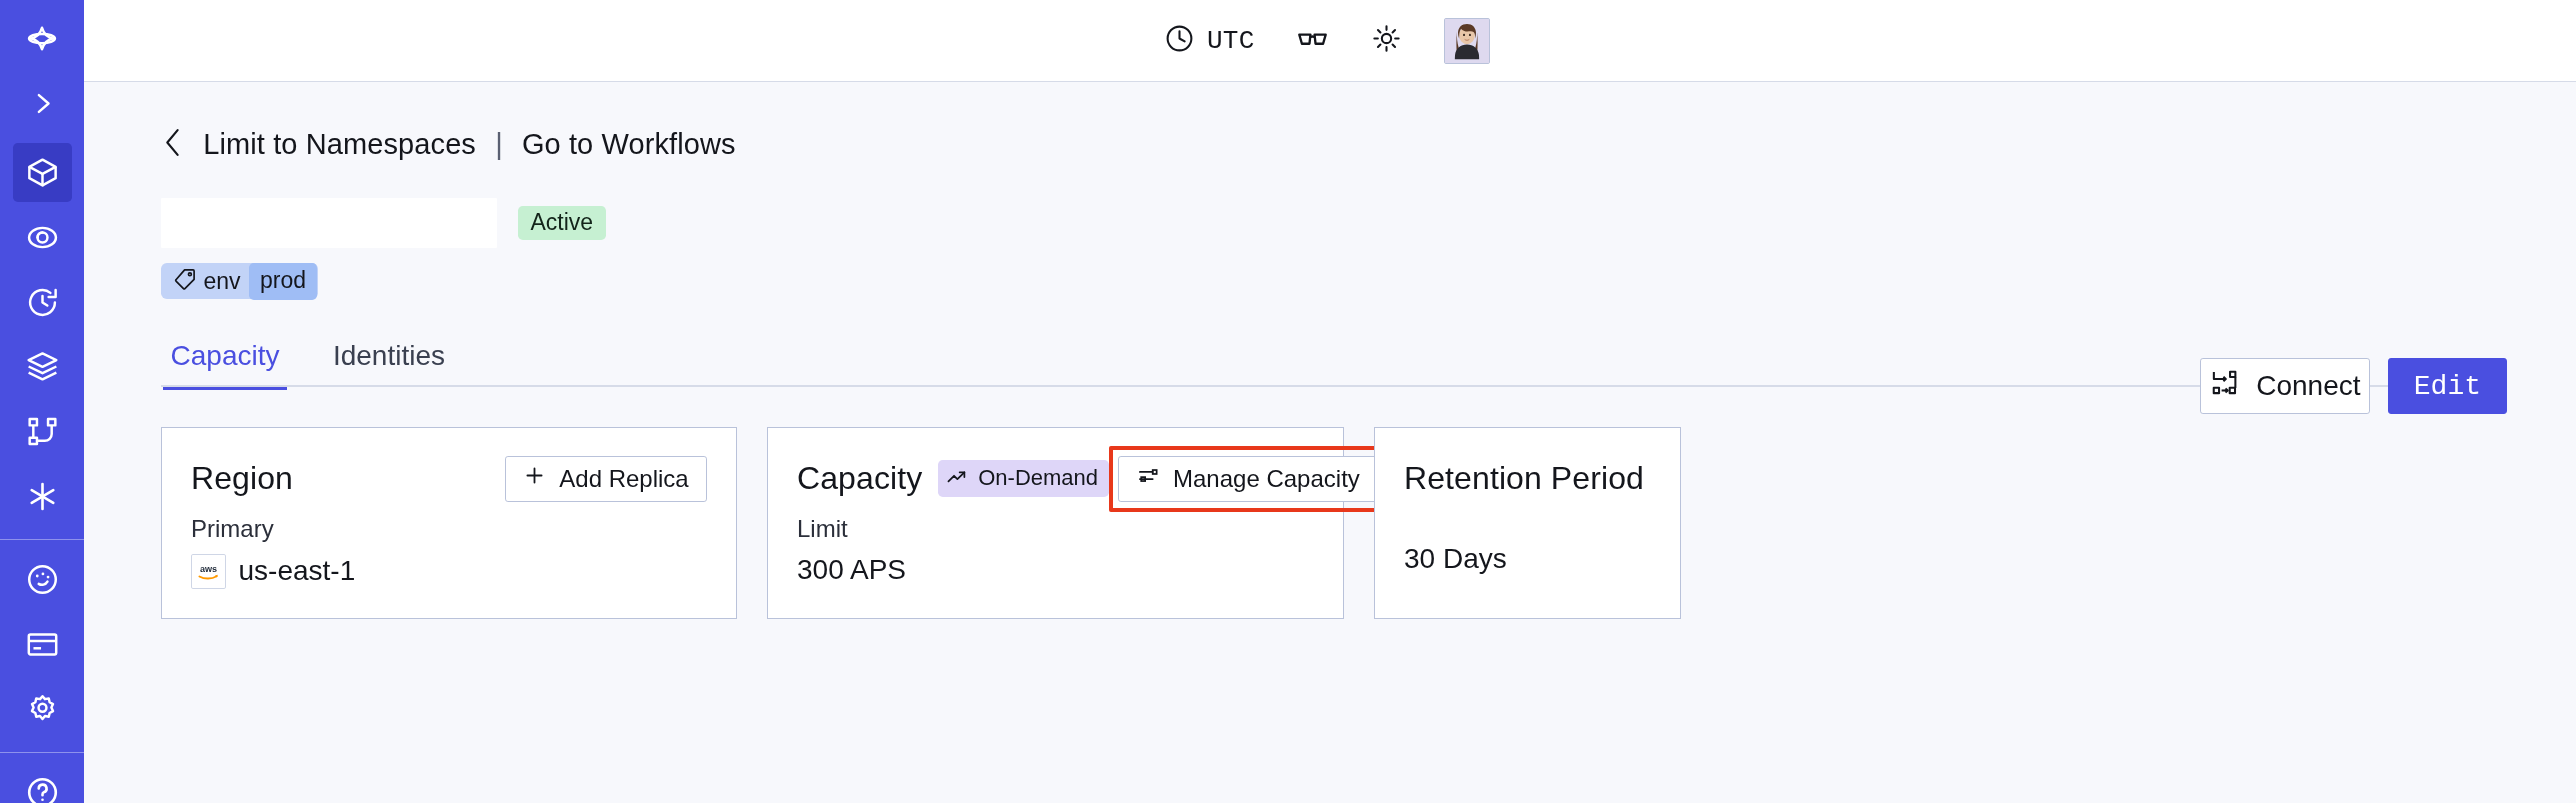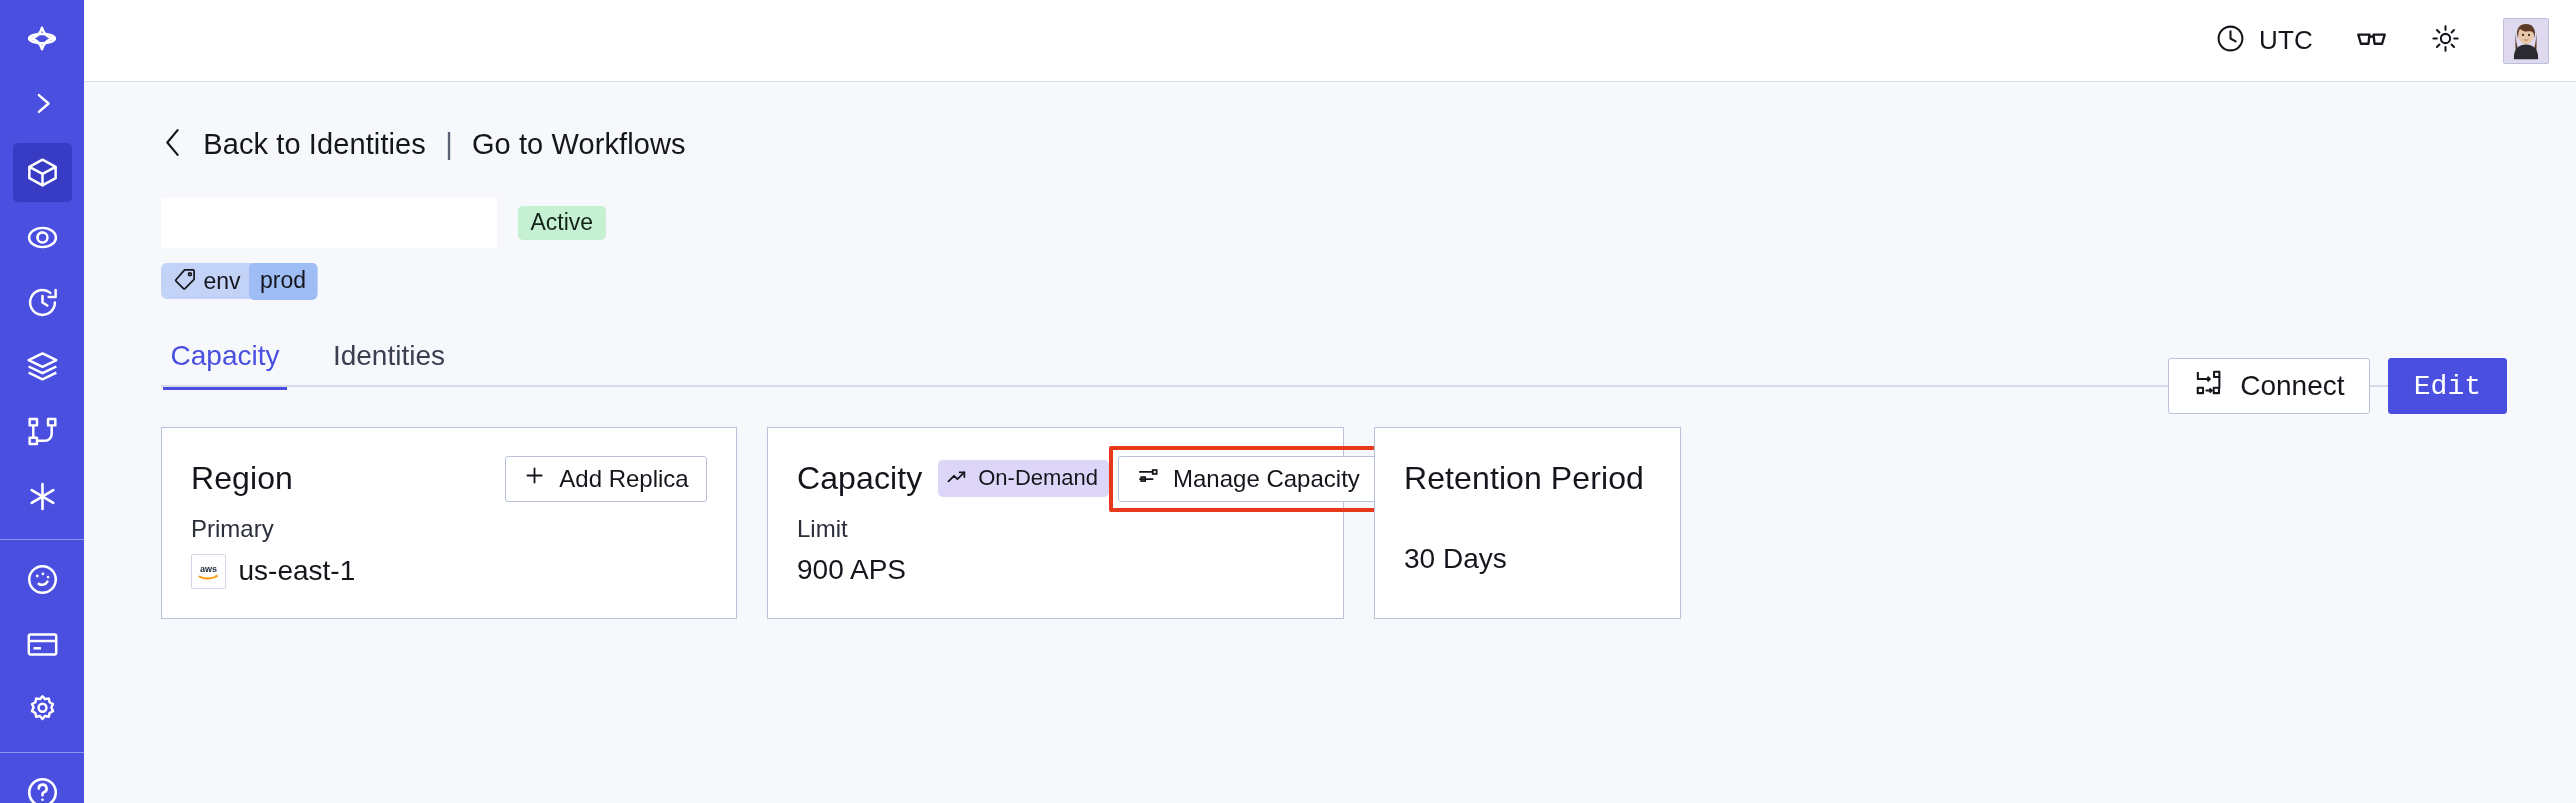--- a/index.html
+++ b/index.html
@@ -55,22 +55,23 @@
   .right { flex: 1 1 auto; display: flex; flex-direction: column; min-width: 0; }
 
   
   .topbar {
     height: 82px;
     flex: 0 0 82px;
     background: #ffffff;
     border-bottom: 1px solid #d6dbe8;
     display: flex;
     align-items: center;
-    justify-content: flex-end;
+    justify-content: center;
     padding-right: 27px;
+    font-family: Liberation Mono, monospace;
   }
   .topbar-group { display: flex; align-items: center; gap: 0px; }
   .tb-btn {
     display: flex;
     align-items: center;
     gap: 12.5px;
     padding: 7.7px 21px;
     cursor: pointer;
     color: #14161c;
     border-radius: 3.8px;
@@ -166,21 +167,21 @@
     align-items: center;
     gap: 17.3px;
   }
   .btn-outline {
     display: inline-flex;
     align-items: center;
     gap: 17.3px;
     background: #ffffff;
     border: 1px solid #b9c2da;
     border-radius: 2.9px;
-    padding: 0 25px;
+    padding: 0 9px;
     height: 56px;
     font-size: 28px;
     color: #14161c;
     cursor: pointer;
     white-space: nowrap;
   }
   .btn-primary {
     display: inline-flex;
     align-items: center;
     justify-content: center;
@@ -471,21 +472,21 @@
     </header>
 
     <main class="main">
 
       <div class="breadcrumb">
         <span class="chev-back">
           <svg width="25" height="33" viewBox="0 0 24 32" fill="none" stroke="#14161c" stroke-width="2.1" stroke-linecap="round" stroke-linejoin="round">
             <polyline points="16 4 6 16 16 28"></polyline>
           </svg>
         </span>
-        <span class="bc-text">Back to Identities</span>
+        <span class="bc-text">Limit to Namespaces</span>
         <span class="bc-sep">|</span>
         <span class="bc-text">Go to Workflows</span>
       </div>
 
       <div class="title-row">
         <div class="ns-title"></div>
         <span class="badge-active">Active</span>
       </div>
 
       <div class="tag-row">
@@ -578,21 +579,21 @@
                     <path d="M3 15.7h13.4"></path>
                     <rect x="16.4" y="6.3" width="4.1" height="4.1"></rect>
                     <rect x="4.4" y="13.7" width="4.1" height="4.1"></rect>
                   </svg>
                 </span>
                 <span>Manage Capacity</span>
               </button>
             </div>
           </div>
           <div class="card-sub">Limit</div>
-          <div class="card-value">900 APS</div>
+          <div class="card-value">300 APS</div>
         </section>
 
         <section class="card card-retention">
           <div class="card-head">
             <div class="card-title-wrap">
               <span class="card-title">Retention Period</span>
             </div>
           </div>
           <div class="card-value spaced">30  Days</div>
         </section>

